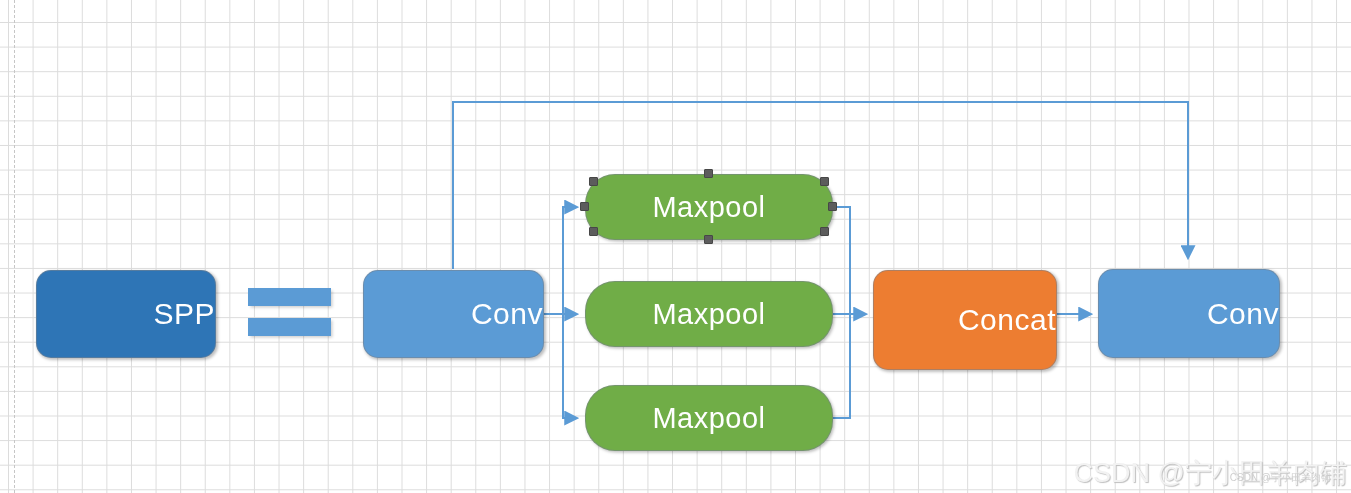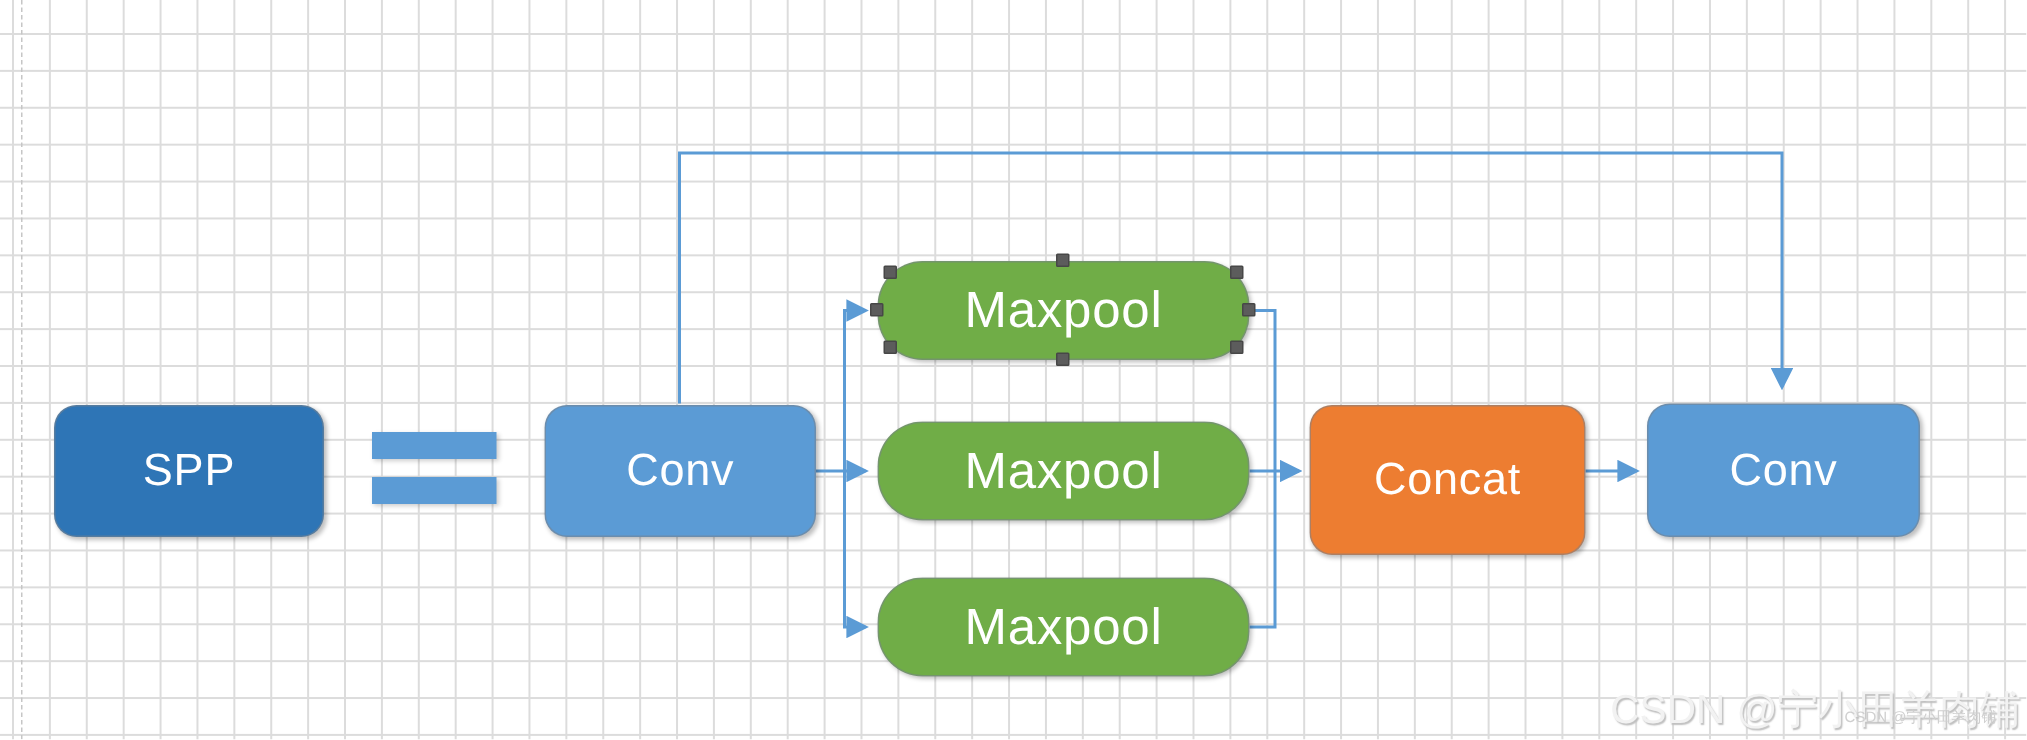--- a/index.html
+++ b/index.html
@@ -22,22 +22,22 @@
   .node{
     position:absolute;
     display:flex;align-items:center;justify-content:center;
     color:#ffffff;
     border:1px solid rgba(120,130,140,.55);
     box-shadow:1.5px 1.5px 3px rgba(0,0,0,.25);
     box-sizing:border-box;
     font-size:30px;
     letter-spacing:.5px;
   }
-  .rounded{border-radius:15px;}
-  .pill{border-radius:30px;font-size:34px;}
+  .rounded{border-radius:15px;justify-content:flex-end;}
+  .pill{border-radius:30px;font-size:29px;}
   .spp{left:36px;top:270px;width:180px;height:88px;background:#2E75B6;}
   .conv1{left:363px;top:270px;width:181px;height:88px;background:#5B9BD5;}
   .mp{width:248px;height:66px;background:#70AD47;}
   .mp1{left:585px;top:174px;}
   .mp2{left:585px;top:281px;}
   .mp3{left:585px;top:385px;}
   .concat{left:873px;top:270px;width:184px;height:100px;background:#ED7D31;}
   .conv2{left:1098px;top:269px;width:182px;height:89px;background:#5B9BD5;}
   .eq{position:absolute;left:248px;width:83px;height:18px;background:#5B9BD5;
       box-shadow:1.5px 1.5px 3px rgba(0,0,0,.2);}

